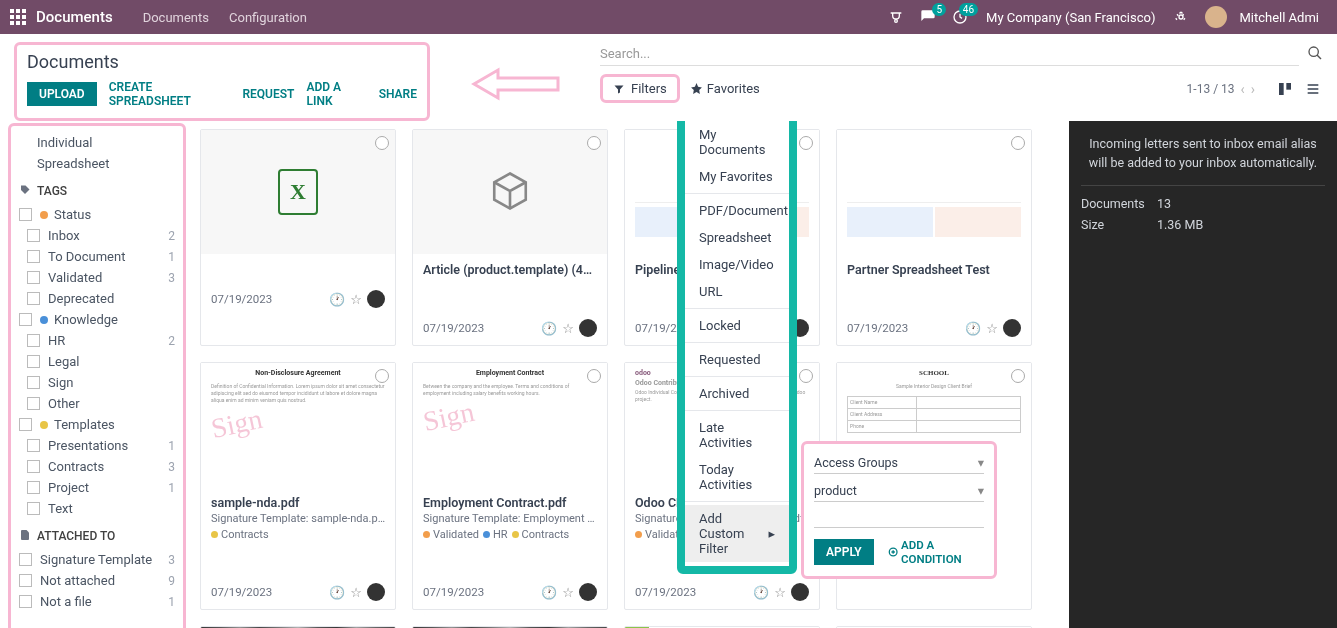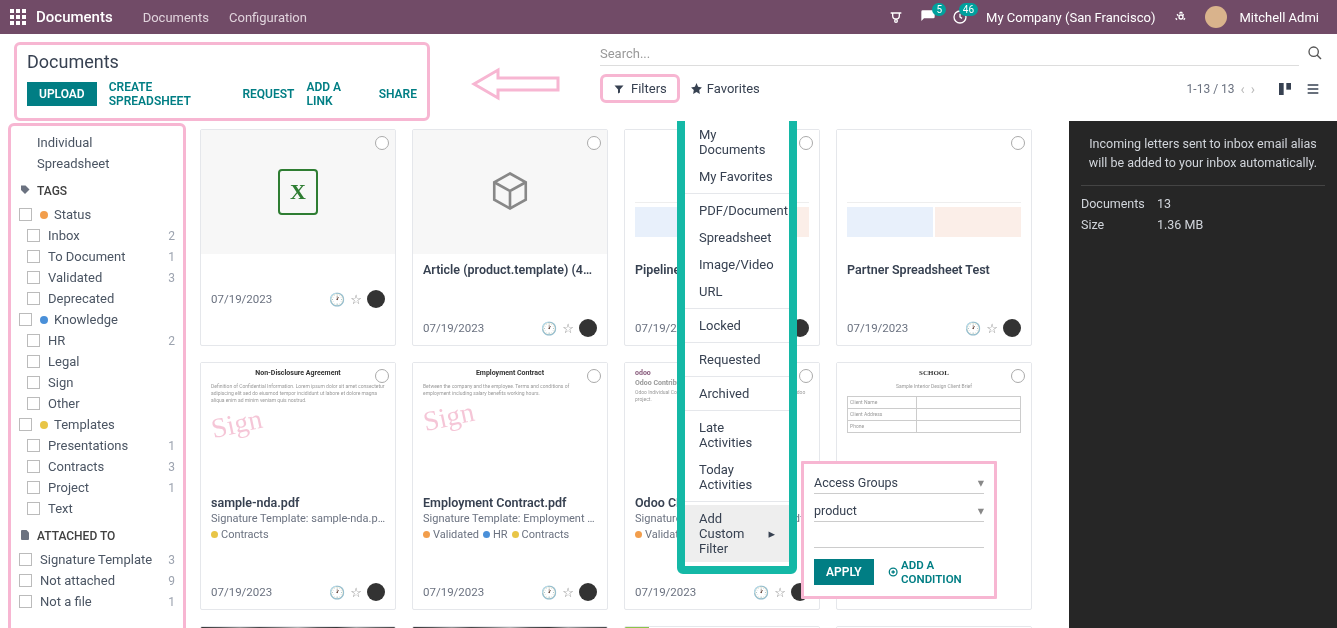--- a/index.html
+++ b/index.html
@@ -59,21 +59,21 @@
 .docthumb .dh-title { text-align: center; font-size: 7px; color: #333; font-weight: bold; margin-bottom: 4px; }
 .stamp { position: absolute; font-size: 28px; color: rgba(216,27,96,0.25); transform: rotate(-12deg); font-family: cursive; }
 .bwimg { width: 100%; height: 100%; background: linear-gradient(90deg, #222 0%, #444 10%, #888 20%, #333 30%, #666 40%, #aaa 50%, #444 60%, #222 70%, #999 80%, #555 90%, #333 100%); opacity: 0.9; }
 .doc-green { width: 100%; height: 100%; display: flex; }
 .doc-green .bar { width: 24px; background: #8BC34A; }
 .doc-green .txt { flex: 1; background: #fff; padding: 8px; font-size: 5px; color: #888; }
 .filters-dd { position: absolute; left: 491px; top: -12px; width: 120px; background: #fff; border: 8px solid #14b8a6; border-radius: 6px; z-index: 50; padding: 4px 0; }
 .filters-dd .dd-item { padding: 6px 14px; font-size: 13px; color: #374151; cursor: pointer; }
 .filters-dd .sep { height: 1px; background: #e5e7eb; margin: 3px 0; }
 .filters-dd .dd-item.submenu { background: #eee; display: flex; align-items: center; justify-content: space-between; }
-.custom-panel { position: absolute; left: 615px; top: 340px; width: 196px; background: #fff; border: 3px solid #f7b6d2; border-radius: 1px; padding: 8px 10px 10px 10px; z-index: 60; }
+.custom-panel { position: absolute; left: 615px; top: 320px; width: 196px; background: #fff; border: 3px solid #f7b6d2; border-radius: 6px; padding: 8px 10px 10px 10px; z-index: 60; }
 .custom-panel select, .custom-panel .sel { width: 100%; border: none; border-bottom: 1px solid #ccc; font-size: 12.5px; color: #374151; padding: 3px 0; margin-bottom: 6px; background: #fff; }
 .custom-panel .blank { width: 100%; border-bottom: 1px solid #ccc; height: 20px; margin-bottom: 10px; }
 .custom-panel .actions { display: flex; align-items: center; gap: 14px; }
 .btn-apply { background: #017E84; color: #fff; padding: 6px 12px; font-weight: 600; font-size: 12px; border: none; cursor: pointer; }
 .add-cond { color: #017E84; font-weight: 600; font-size: 11.5px; cursor: pointer; display: flex; align-items: center; gap: 3px; }
 .right-panel { width: 268px; background: #262626; color: #d1d5db; padding: 14px 12px; font-size: 12.5px; }
 .right-panel .desc { text-align: center; margin-bottom: 12px; line-height: 1.5; }
 .right-panel .stats { border-top: 1px solid #444; padding-top: 10px; }
 .right-panel .stat-row { display: flex; margin-bottom: 6px; }
 .right-panel .stat-row .k { width: 76px; }

